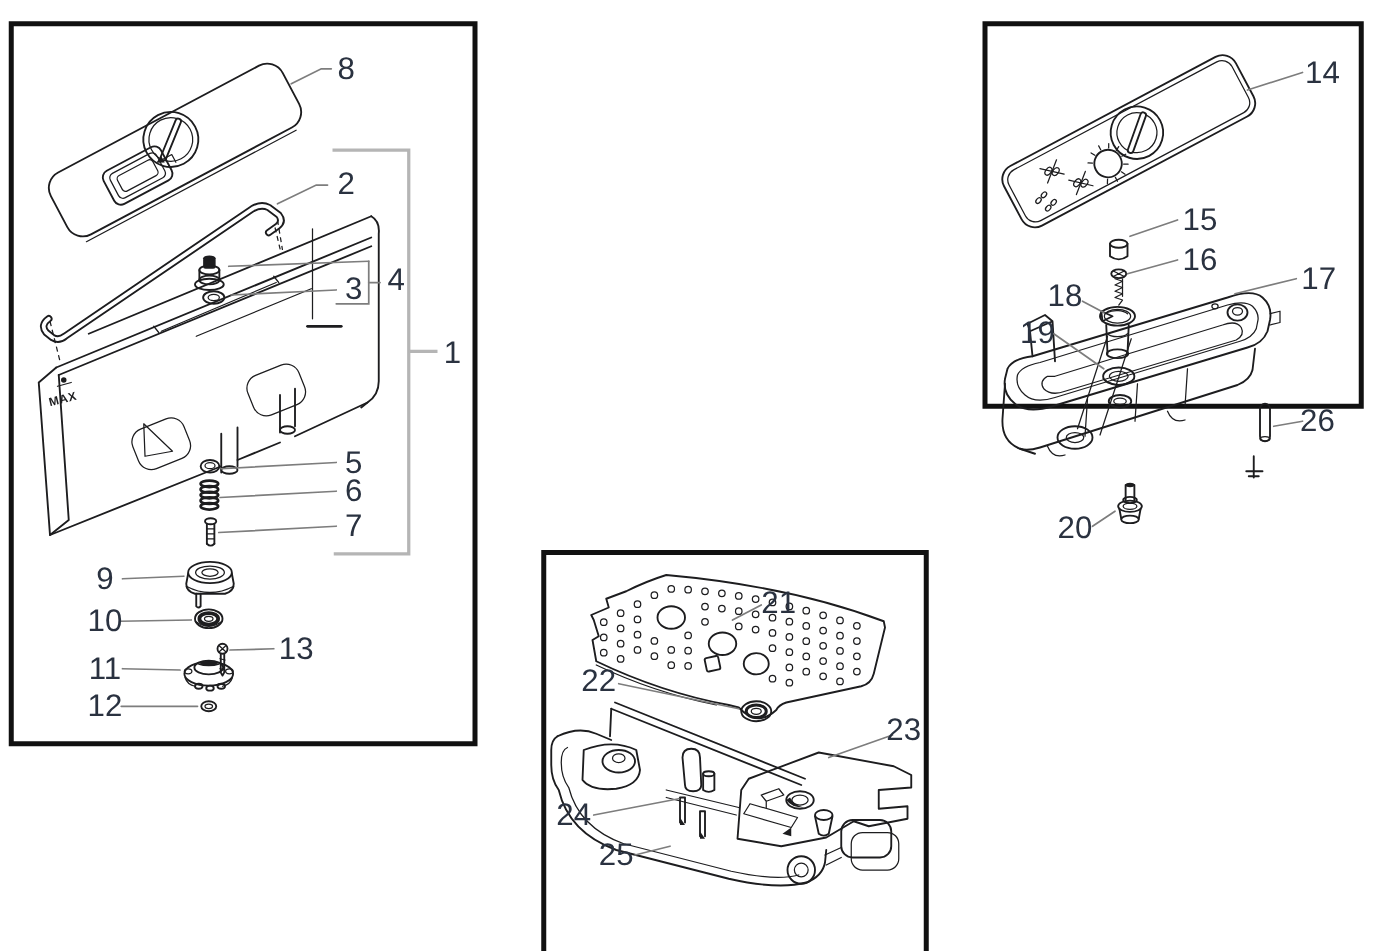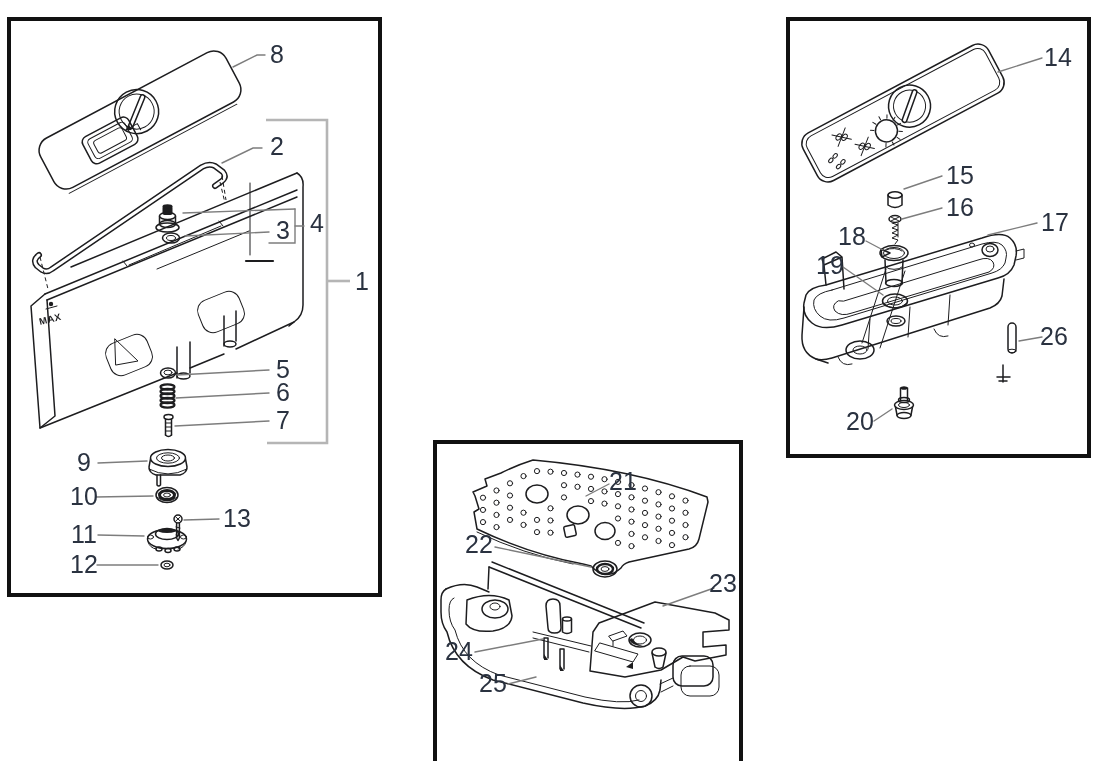--- a/index.html
+++ b/index.html
@@ -5,21 +5,21 @@
   :root{
     --line:#1d1d1f; --leader:#7d7d7d; --bracket:#b5b5b5;
     --callout:#2a3240; --border:#111111; --bg:#ffffff;
   }
   html,body{margin:0;padding:0;background:var(--bg);}
   #stage{position:relative;width:1100px;height:761px;background:var(--bg);
          font-family:"Liberation Sans",sans-serif;overflow:hidden;}
   .panel{position:absolute;border:4px solid var(--border);background:#fff;box-sizing:border-box;}
   #panel-tank   {left:7px;  top:17px;  width:375px; height:580px;}
   #panel-drip   {left:433px;top:440px; width:310px; height:344px;}
-  #panel-residue{left:786px;top:17px;  width:305px; height:441px;}
+  #panel-residue{left:786px;top:17px;  width:305px; height:310px;}
   svg{display:block;}
   .st   {fill:none;stroke:var(--line);stroke-width:1.5;stroke-linejoin:round;stroke-linecap:round;}
   .thin {fill:none;stroke:var(--line);stroke-width:1;stroke-linejoin:round;stroke-linecap:round;}
   .thk  {fill:none;stroke:var(--line);stroke-width:2.2;stroke-linejoin:round;stroke-linecap:round;}
   .tube {fill:none;stroke:var(--line);stroke-width:6;stroke-linejoin:round;stroke-linecap:round;}
   .tubeIn{fill:none;stroke:#ffffff;stroke-width:3;stroke-linejoin:round;stroke-linecap:round;}
   .dk   {fill:var(--line);stroke:none;}
   .dash {fill:none;stroke:var(--line);stroke-width:1;stroke-dasharray:4 3;}
   .leader{fill:none;stroke:var(--leader);stroke-width:1.4;stroke-linecap:round;}
   .bracket{fill:none;stroke:var(--bracket);stroke-width:2.6;stroke-linejoin:miter;}

